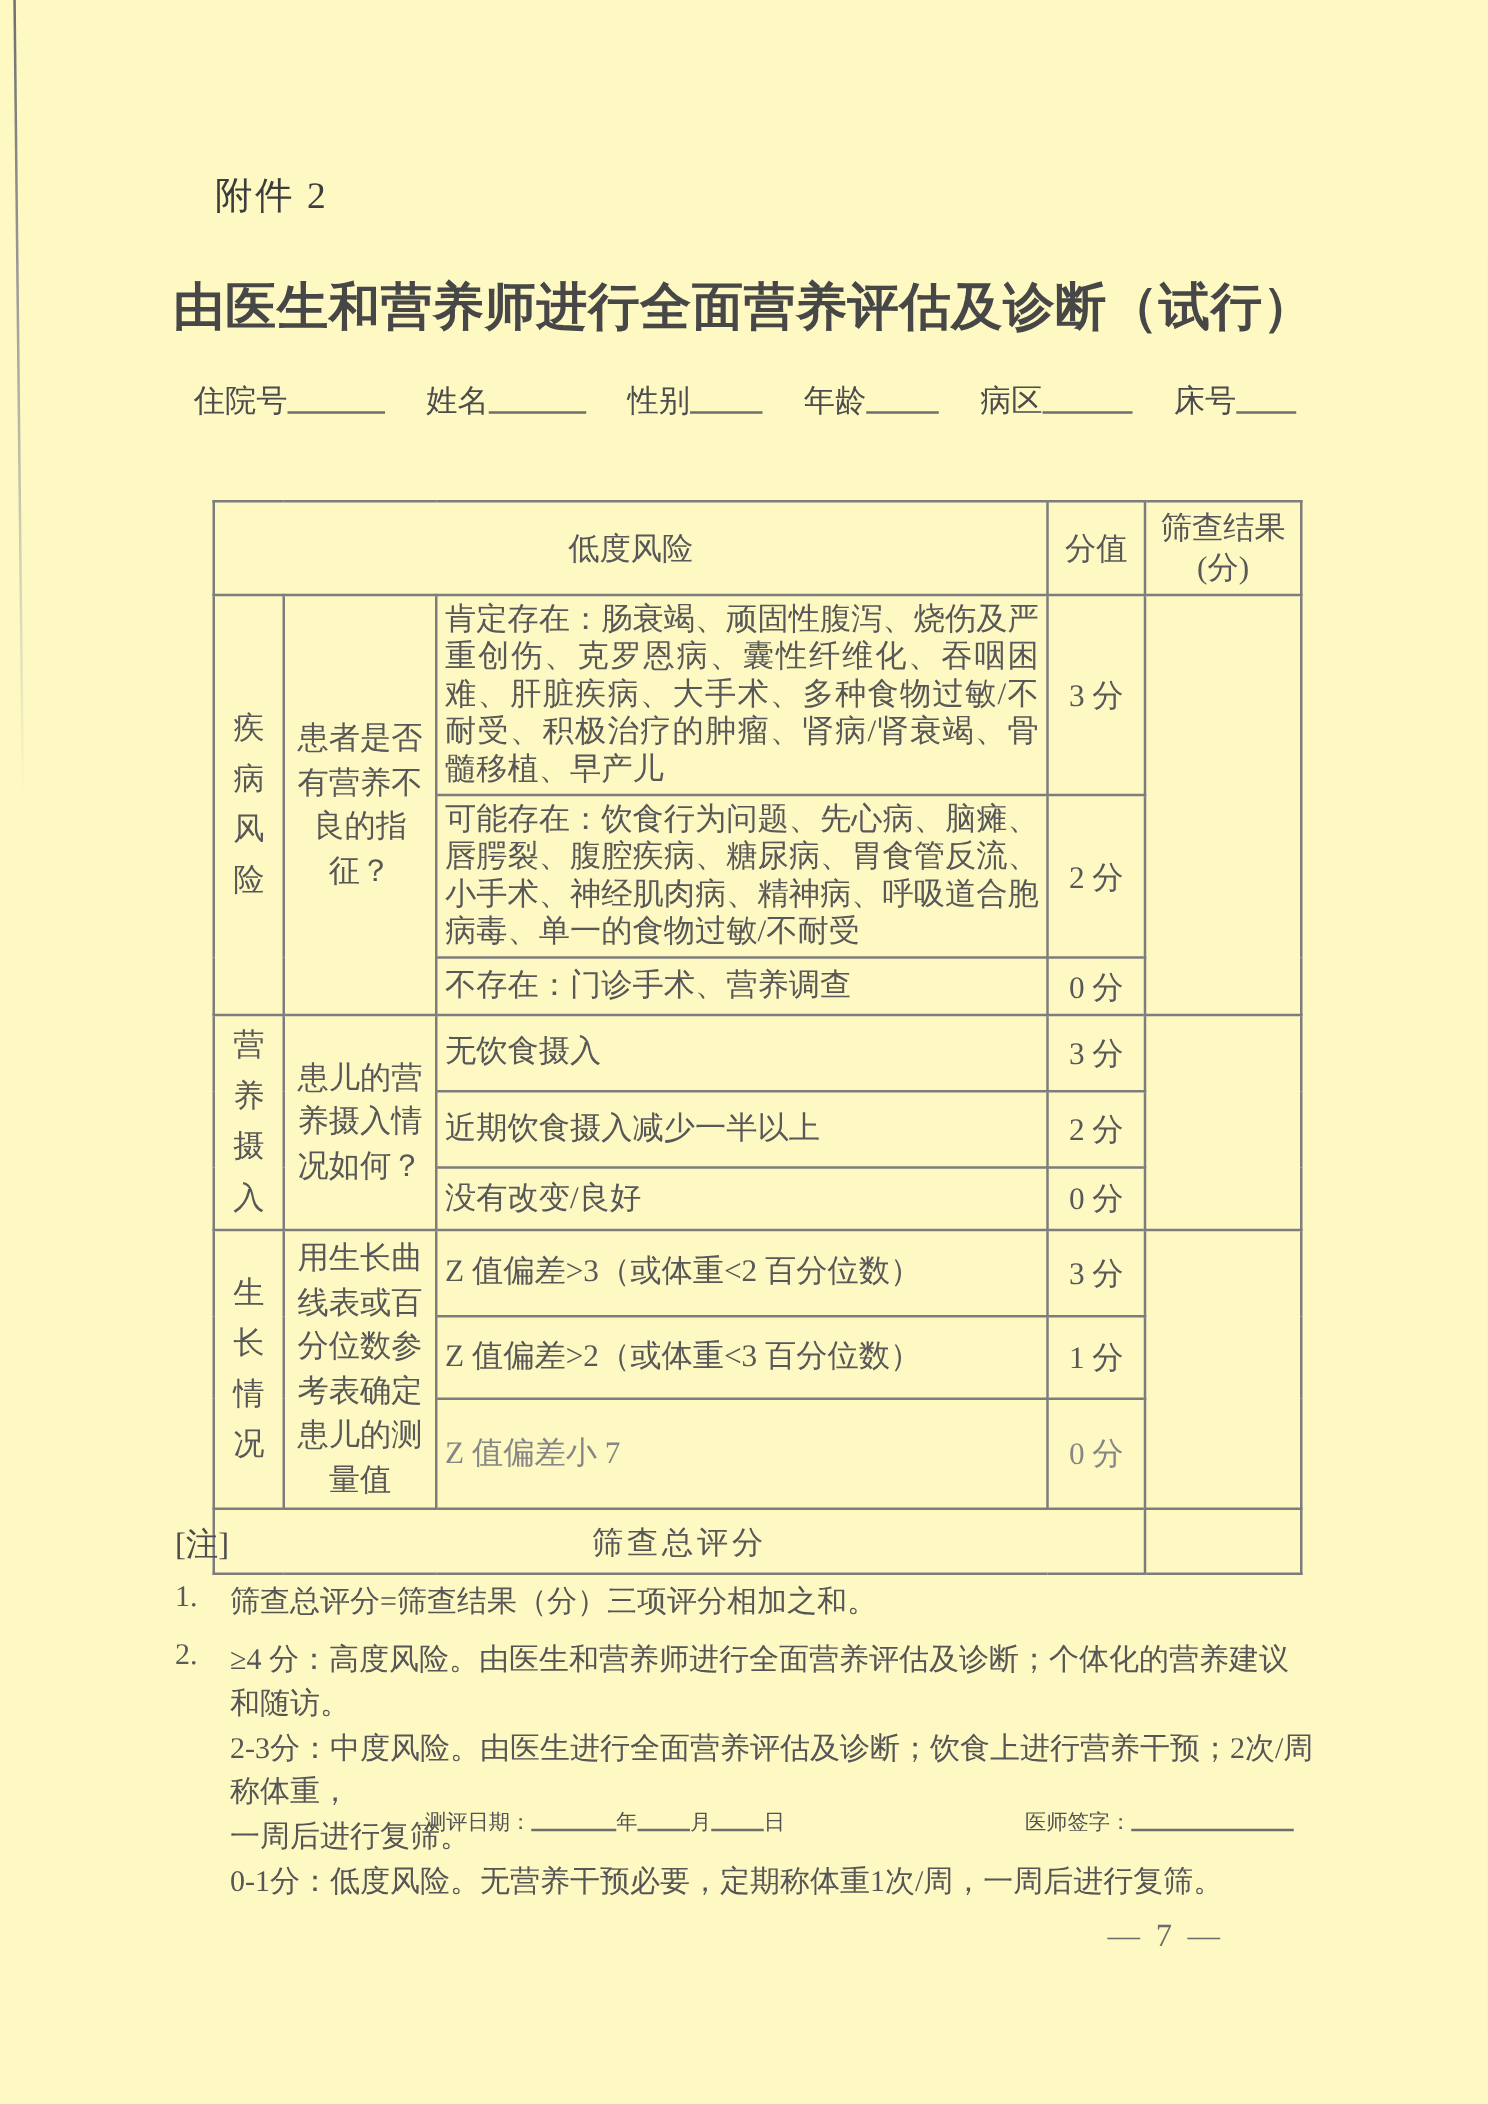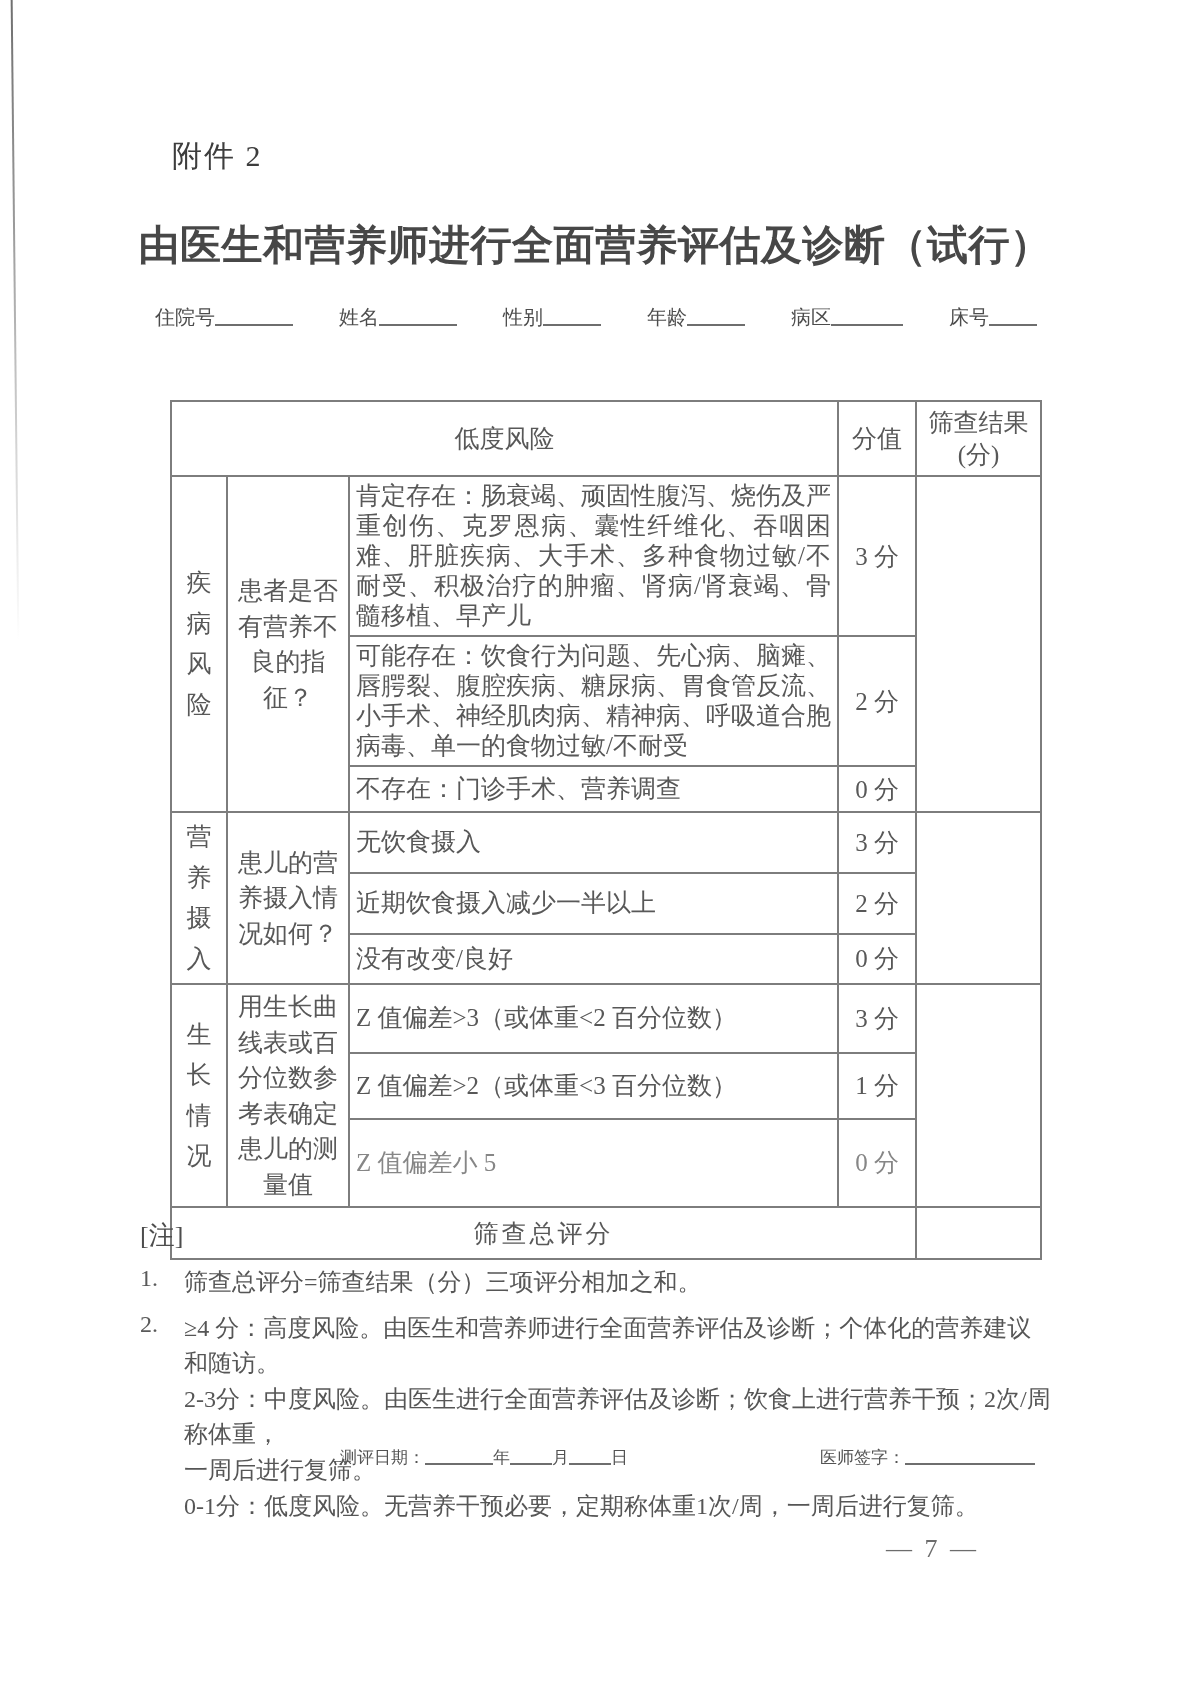--- a/index.html
+++ b/index.html
@@ -1,21 +1,21 @@
 <!DOCTYPE html>
 <html><head>
 <meta charset="utf-8">
 <style>
   html,body{margin:0;padding:0;}
   body{background:#e8e8e8;}
   .page{
     position:relative;
     width:1190px;height:1683px;
     margin:0 auto;
-    background:#ffffff;
+    background:#fef9c3;
     overflow:hidden;
     font-family:"Liberation Serif","DejaVu Serif",serif;
     color:#555;
   }
   
   .scan-line{
     position:absolute;left:14px;top:0;width:2px;height:640px;
     background:linear-gradient(to bottom,#6f6f6f 0%,#9a9a9a 35%,rgba(160,160,160,.45) 70%,rgba(170,170,170,0) 100%);
     transform:skewX(.6deg);
   }
@@ -24,21 +24,21 @@
     font-size:30px;color:#3d3d3d;letter-spacing:2px;
   }
   .doc-title{
     position:absolute;left:0;top:218px;width:1190px;
     text-align:center;font-size:41px;font-weight:bold;color:#474747;
     letter-spacing:0.5px;
   }
   .patient-line{
     position:absolute;left:155px;top:304px;width:882px;
     display:flex;justify-content:space-between;align-items:flex-end;
-    font-size:20px;color:#4c4c4c;
+    font-size:25px;color:#4c4c4c;
   }
   .patient-field{white-space:nowrap;}
   .blank{
     display:inline-block;height:4px;border-bottom:2px solid #6e6e6e;
     vertical-align:baseline;transform:translateY(2px);
   }
   .w78{width:78px}.w58{width:58px}.w72{width:72px}.w48{width:48px}
   .w68{width:68px}.w42{width:42px}.w130{width:130px}
 
   table.score-table{
@@ -169,21 +169,21 @@
         <td class="question-cell" rowspan="3">用生长曲线表或百分位数参考表确定患儿的测量值</td>
         <td class="desc-cell">Z 值偏差&gt;3（或体重&lt;2 百分位数）</td>
         <td class="score-cell">3 分</td>
         <td class="result-cell" rowspan="3"></td>
       </tr>
       <tr class="r8">
         <td class="desc-cell">Z 值偏差&gt;2（或体重&lt;3 百分位数）</td>
         <td class="score-cell">1 分</td>
       </tr>
       <tr class="r9">
-        <td class="desc-cell">Z 值偏差小 5</td>
+        <td class="desc-cell">Z 值偏差小 7</td>
         <td class="score-cell">0 分</td>
       </tr>
 
       <tr class="total-row">
         <td class="total-cell" colspan="4">筛查总评分</td>
         <td class="result-cell"></td>
       </tr>
     </tbody>
   </table>
 

